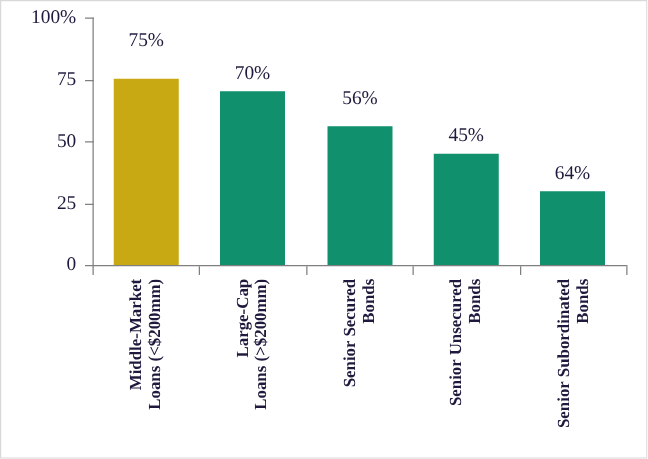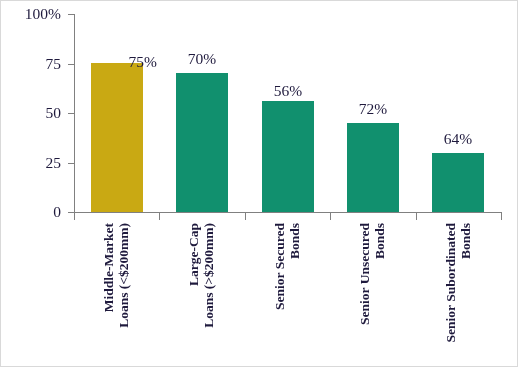--- a/index.html
+++ b/index.html
@@ -131,27 +131,27 @@
       <div class="xtick" style="left: 73px;"></div>
       <div class="xtick" style="left: 158px;"></div>
       <div class="xtick" style="left: 244px;"></div>
       <div class="xtick" style="left: 329px;"></div>
       <div class="xtick" style="left: 415px;"></div>
       <div class="xtick" style="left: 500px;"></div>
     </div>
 
   <div id="bars">
       <div class="bar" title="Middle-Market Loans (&lt;$200mm) — 75%" style="left: 90px; width: 52px; height: 149px; top: 62px; background: rgb(201, 169, 19);"></div>
-      <div class="value-label" style="left: 76px; width: 80px; top: 53px; text-align: right;">75%</div>
+      <div class="value-label" style="left: 76px; width: 80px; top: 24px;">75%</div>
       <div class="bar" title="Large-Cap Loans (&gt;$200mm) — 70%" style="left: 175px; width: 52px; height: 139px; top: 72px; background: rgb(17, 144, 110);"></div>
       <div class="value-label" style="left: 161px; width: 80px; top: 50px;">70%</div>
       <div class="bar" title="Senior Secured Bonds — 56%" style="left: 261px; width: 52px; height: 111px; top: 100px; background: rgb(17, 144, 110);"></div>
-      <div class="value-label" style="left: 247px; width: 80px; top: 82px;">56%</div>
+      <div class="value-label" style="left: 247px; width: 80px; top: 70px;">56%</div>
       <div class="bar" title="Senior Unsecured Bonds — 45%" style="left: 346px; width: 52px; height: 89px; top: 122px; background: rgb(17, 144, 110);"></div>
-      <div class="value-label" style="left: 332px; width: 80px; top: 100px;">72%</div>
+      <div class="value-label" style="left: 332px; width: 80px; top: 100px;">45%</div>
       <div class="bar" title="Senior Subordinated Bonds — 30%" style="left: 431px; width: 52px; height: 59px; top: 152px; background: rgb(17, 144, 110);"></div>
       <div class="value-label" style="left: 417px; width: 80px; top: 130px;">64%</div>
     </div>
 
   <div id="catlabels">
       <div class="cat-label" style="left: 73px; width: 85px;">
         <div class="cat-line">Middle-Market</div>
         <div class="cat-line second">Loans (&lt;$200mm)</div>
       </div>
       <div class="cat-label" style="left: 158px; width: 85px;">

